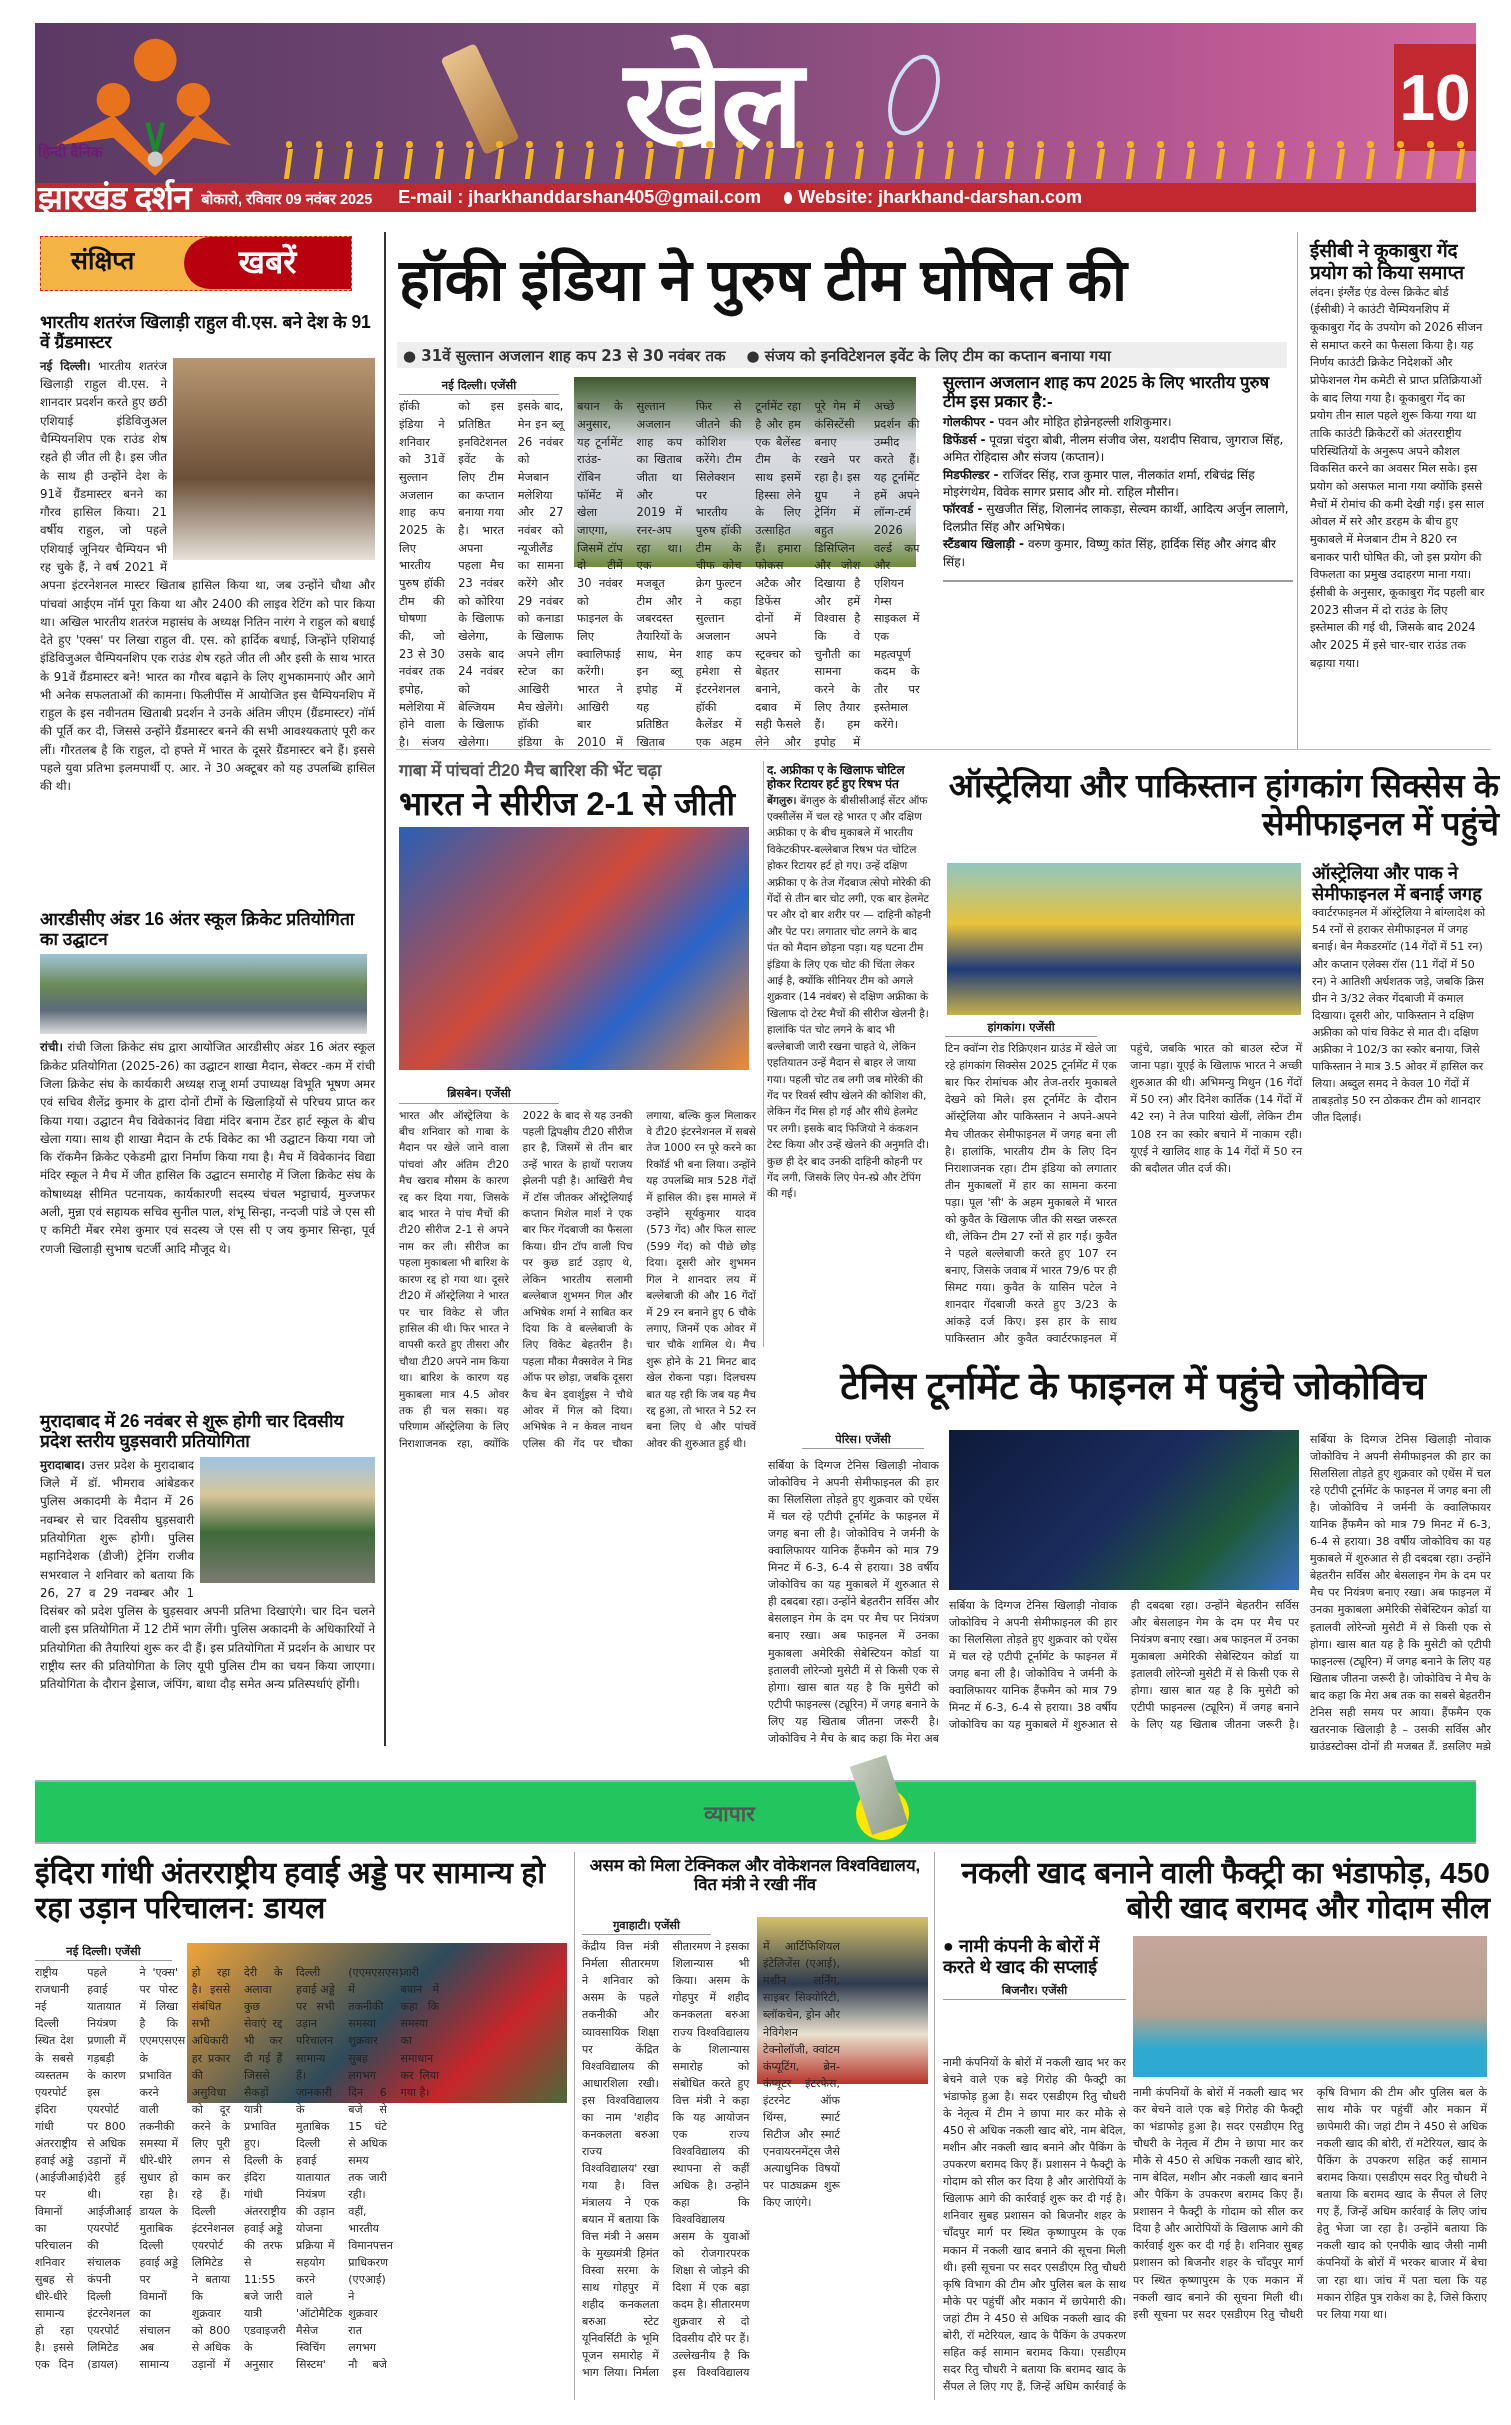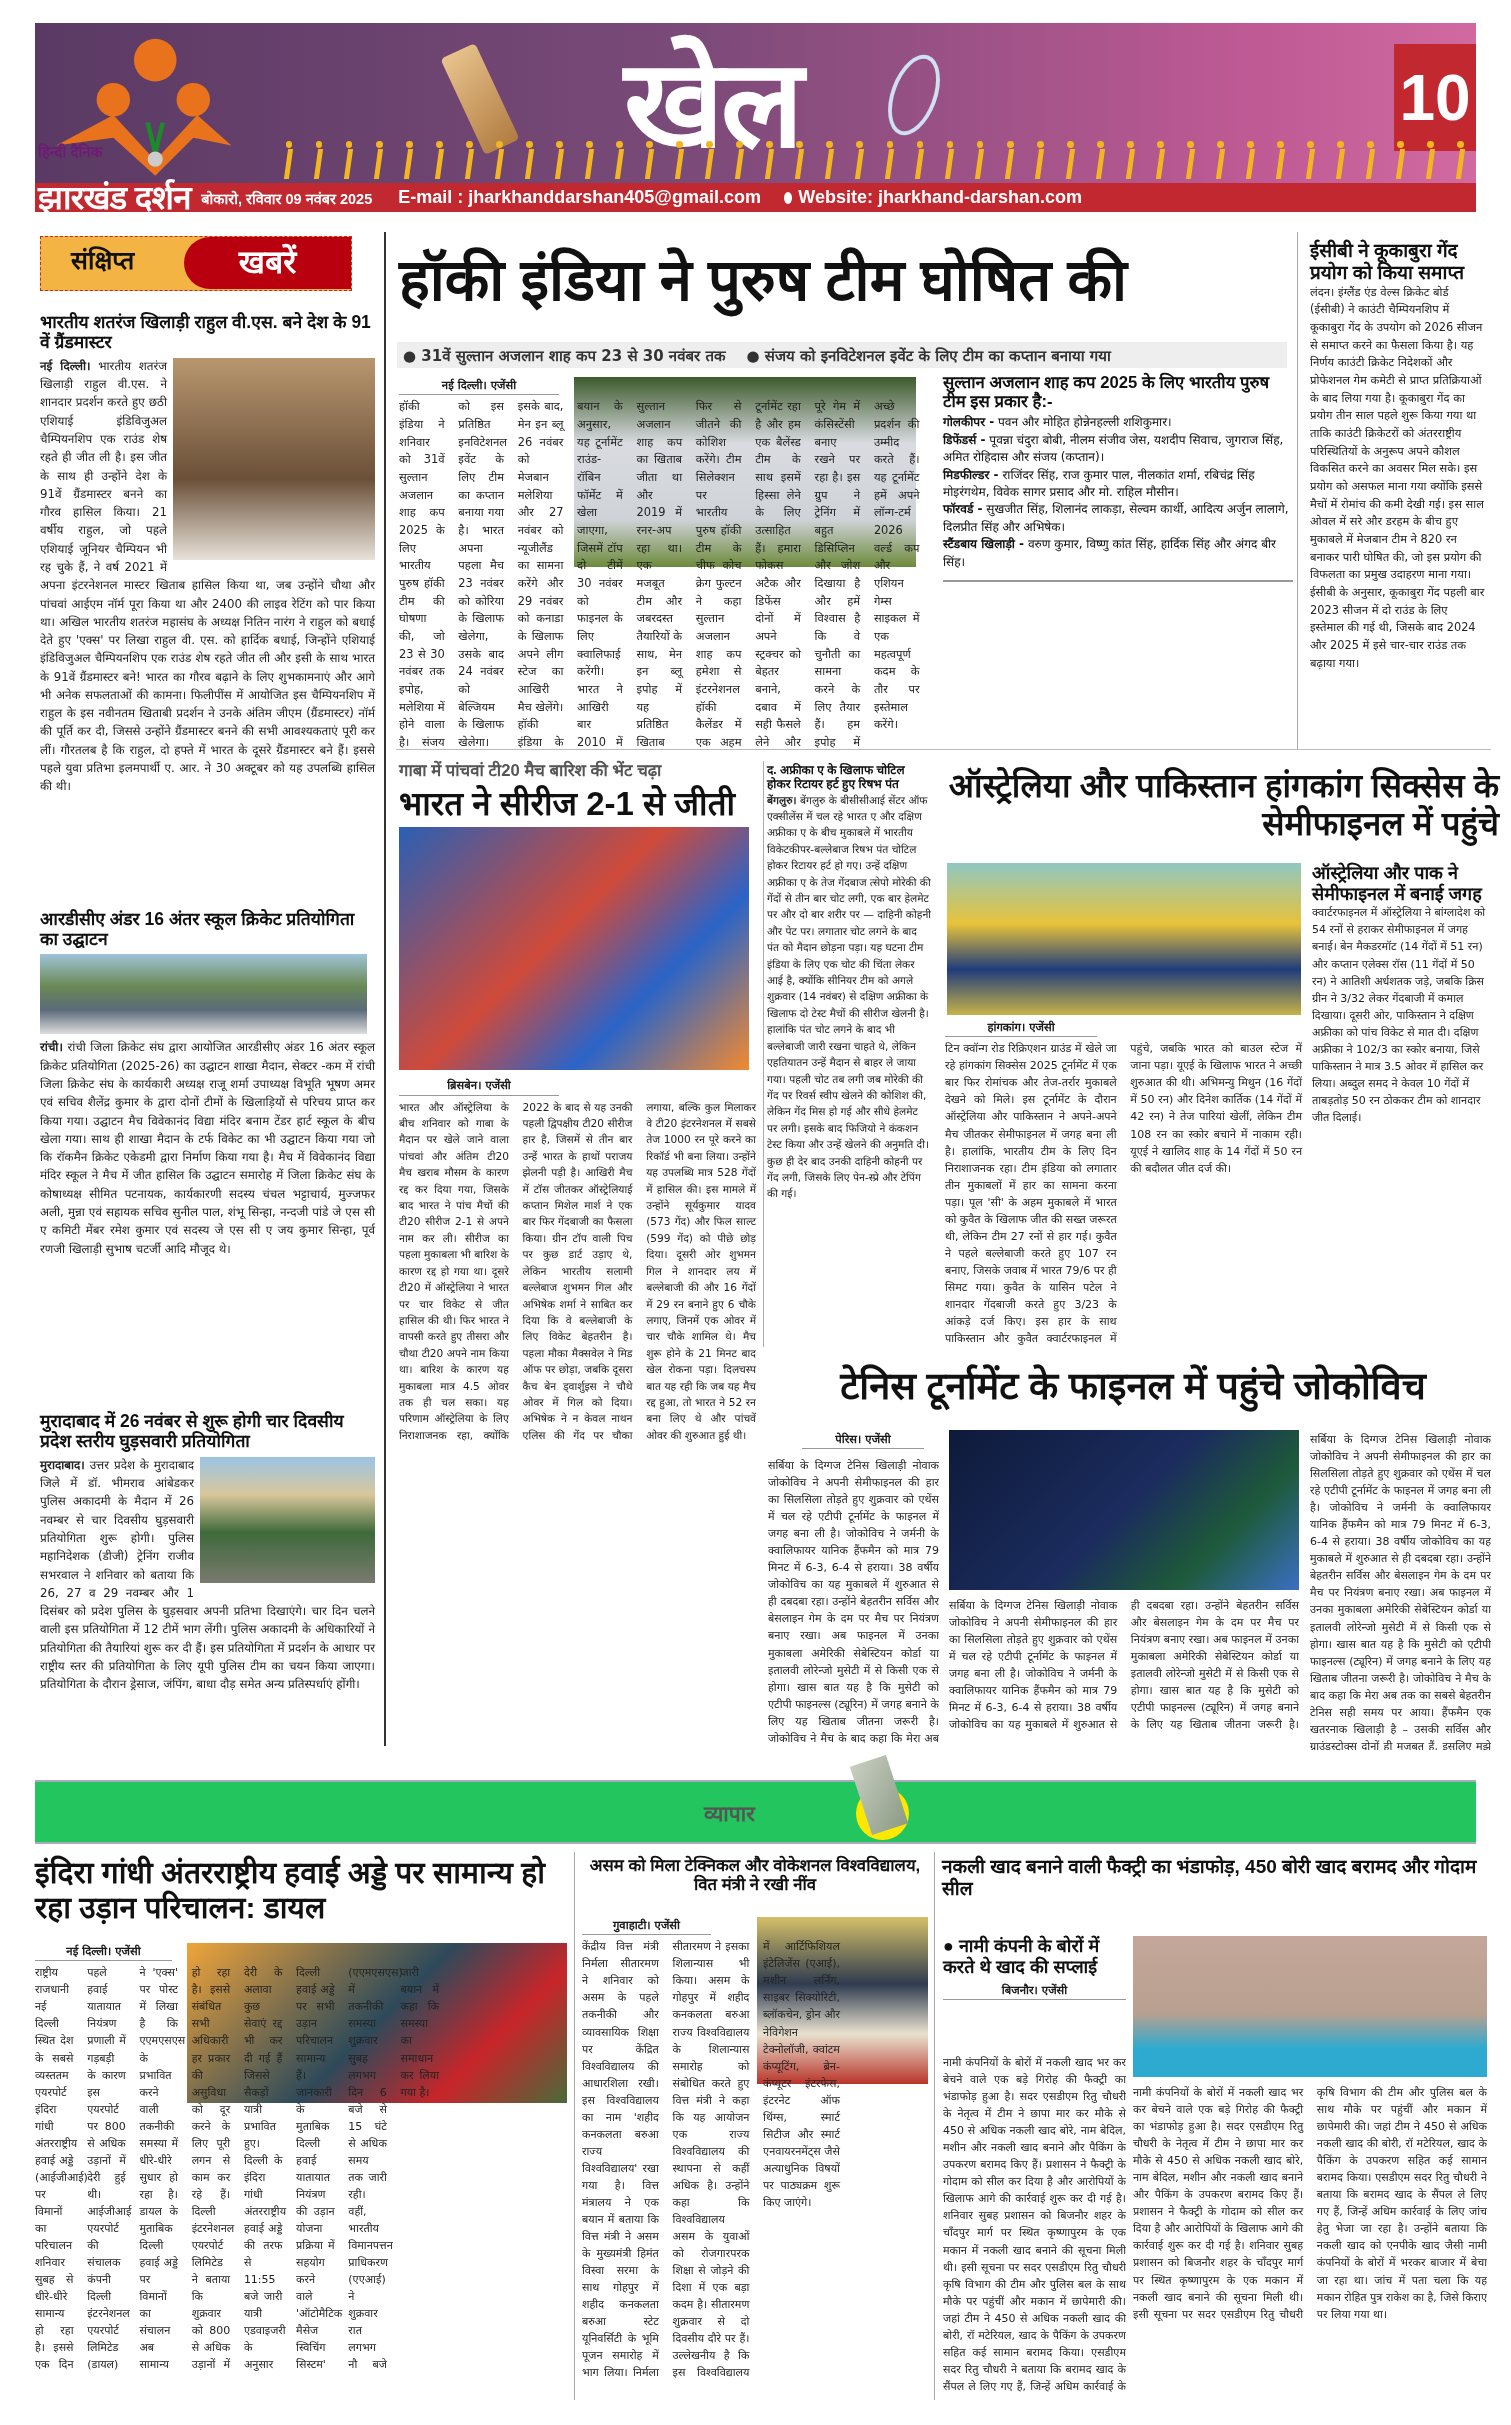--- a/index.html
+++ b/index.html
@@ -158,21 +158,21 @@
   <div class="hl" style="font-size:19px">ईसीबी ने कूकाबुरा गेंद प्रयोग को किया समाप्त</div>
   <p class="body" style="font-size:11.4px;text-align:left"><span>लंदन।</span> <span>इंग्लैंड एंड वेल्स क्रिकेट बोर्ड (ईसीबी) ने काउंटी चैम्पियनशिप में कूकाबुरा गेंद के उपयोग को 2026 सीजन से समाप्त करने का फैसला किया है। यह निर्णय काउंटी क्रिकेट निदेशकों और प्रोफेशनल गेम कमेटी से प्राप्त प्रतिक्रियाओं के बाद लिया गया है। कूकाबुरा गेंद का प्रयोग तीन साल पहले शुरू किया गया था ताकि काउंटी क्रिकेटरों को अंतरराष्ट्रीय परिस्थितियों के अनुरूप अपने कौशल विकसित करने का अवसर मिल सके। इस प्रयोग को असफल माना गया क्योंकि इससे मैचों में रोमांच की कमी देखी गई। इस साल ओवल में सरे और डरहम के बीच हुए मुकाबले में मेजबान टीम ने 820 रन बनाकर पारी घोषित की, जो इस प्रयोग की विफलता का प्रमुख उदाहरण माना गया। ईसीबी के अनुसार, कूकाबुरा गेंद पहली बार 2023 सीजन में दो राउंड के लिए इस्तेमाल की गई थी, जिसके बाद 2024 और 2025 में इसे चार-चार राउंड तक बढ़ाया गया।</span></p>
 </div>
 
 <div class="abs hline" style="left:396px;top:749px;width:1095px;height:0.8px;background:#bbb"></div>
 
 <div class="abs" style="left:399px;top:761px;width:357px">
   <div class="hl" style="font-size:16.7px;color:#555">गाबा में पांचवां टी20 मैच बारिश की भेंट चढ़ा</div>
   <div class="hl" style="font-size:33px;margin:4.6px 0">भारत ने सीरीज 2-1 से जीती</div>
   <div class="photo" style="width:350px;height:243px;background:linear-gradient(135deg,#2a5fb5,#d04a3a 45%,#2a64c8 70%,#f28a30)"></div>
-  <div class="byline" style="width:160px;margin-top:7px">ब्रिसबेन। एजेंसी</div>
+  <div class="byline" style="width:160px;margin-top:15px">ब्रिसबेन। एजेंसी</div>
   <div class="body col3" style="height:357px;column-fill:auto;font-size:10.6px">भारत और ऑस्ट्रेलिया के बीच शनिवार को गाबा के मैदान पर खेले जाने वाला पांचवां और अंतिम टी20 मैच खराब मौसम के कारण रद्द कर दिया गया, जिसके बाद भारत ने पांच मैचों की टी20 सीरीज 2-1 से अपने नाम कर ली। सीरीज का पहला मुकाबला भी बारिश के कारण रद्द हो गया था। दूसरे टी20 में ऑस्ट्रेलिया ने भारत पर चार विकेट से जीत हासिल की थी। फिर भारत ने वापसी करते हुए तीसरा और चौथा टी20 अपने नाम किया था। बारिश के कारण यह मुकाबला मात्र 4.5 ओवर तक ही चल सका। यह परिणाम ऑस्ट्रेलिया के लिए निराशाजनक रहा, क्योंकि 2022 के बाद से यह उनकी पहली द्विपक्षीय टी20 सीरीज हार है, जिसमें से तीन बार उन्हें भारत के हाथों पराजय झेलनी पड़ी है। आखिरी मैच में टॉस जीतकर ऑस्ट्रेलियाई कप्तान मिशेल मार्श ने एक बार फिर गेंदबाजी का फैसला किया। ग्रीन टॉप वाली पिच पर कुछ डार्ट उड़ाए थे, लेकिन भारतीय सलामी बल्लेबाज शुभमन गिल और अभिषेक शर्मा ने साबित कर दिया कि वे बल्लेबाजी के लिए विकेट बेहतरीन है। पहला मौका मैक्सवेल ने मिड ऑफ पर छोड़ा, जबकि दूसरा कैच बेन ड्वार्शुइस ने चौथे ओवर में गिल को दिया। अभिषेक ने न केवल नाथन एलिस की गेंद पर चौका लगाया, बल्कि कुल मिलाकर वे टी20 इंटरनेशनल में सबसे तेज 1000 रन पूरे करने का रिकॉर्ड भी बना लिया। उन्होंने यह उपलब्धि मात्र 528 गेंदों में हासिल की। इस मामले में उन्होंने सूर्यकुमार यादव (573 गेंद) और फिल साल्ट (599 गेंद) को पीछे छोड़ दिया। दूसरी ओर शुभमन गिल ने शानदार लय में बल्लेबाजी की और 16 गेंदों में 29 रन बनाने हुए 6 चौके लगाए, जिनमें एक ओवर में चार चौके शामिल थे। मैच शुरू होने के 21 मिनट बाद खेल रोकना पड़ा। दिलचस्प बात यह रही कि जब यह मैच रद्द हुआ, तो भारत ने 52 रन बना लिए थे और पांचवें ओवर की शुरुआत हुई थी।</div>
 </div>
 
 <div class="abs vline" style="left:763px;top:761px;height:586px;width:0.8px;background:#aaa"></div>
 <div class="abs" style="left:767px;top:764px;width:164px">
   <div class="hl" style="font-size:12px">द. अफ्रीका ए के खिलाफ चोटिल होकर रिटायर हर्ट हुए रिषभ पंत</div>
   <p class="body" style="font-size:10.6px;text-align:left"><span class="dl">बेंगलुरु।</span> <span>बेंगलुरु के बीसीसीआई सेंटर ऑफ एक्सीलेंस में चल रहे भारत ए और दक्षिण अफ्रीका ए के बीच मुकाबले में भारतीय विकेटकीपर-बल्लेबाज रिषभ पंत चोटिल होकर रिटायर हर्ट हो गए। उन्हें दक्षिण अफ्रीका ए के तेज गेंदबाज त्सेपो मोरेकी की गेंदों से तीन बार चोट लगी, एक बार हेलमेट पर और दो बार शरीर पर — दाहिनी कोहनी और पेट पर। लगातार चोट लगने के बाद पंत को मैदान छोड़ना पड़ा। यह घटना टीम इंडिया के लिए एक चोट की चिंता लेकर आई है, क्योंकि सीनियर टीम को अगले शुक्रवार (14 नवंबर) से दक्षिण अफ्रीका के खिलाफ दो टेस्ट मैचों की सीरीज खेलनी है। हालांकि पंत चोट लगने के बाद भी बल्लेबाजी जारी रखना चाहते थे, लेकिन एहतियातन उन्हें मैदान से बाहर ले जाया गया। पहली चोट तब लगी जब मोरेकी की गेंद पर रिवर्स स्वीप खेलने की कोशिश की, लेकिन गेंद मिस हो गई और सीधे हेलमेट पर लगी। इसके बाद फिजियो ने कंकशन टेस्ट किया और उन्हें खेलने की अनुमति दी। कुछ ही देर बाद उनकी दाहिनी कोहनी पर गेंद लगी, जिसके लिए पेन-स्प्रे और टेपिंग की गई।</span></p>
 </div>
 
 <div class="abs hl" style="left:936px;top:767px;width:563px;font-size:33px;text-align:right">ऑस्ट्रेलिया और पाकिस्तान हांगकांग सिक्सेस के सेमीफाइनल में पहुंचे</div>
@@ -210,21 +210,21 @@
 
 <div class="abs vline" style="left:574px;top:1852px;height:548px;width:0.8px;background:#aaa"></div>
 <div class="abs hl" style="left:582px;top:1856px;width:346px;font-size:16.7px;text-align:center">असम को मिला टेक्निकल और वोकेशनल विश्वविद्यालय, वित मंत्री ने रखी नींव</div>
 <div class="abs" style="left:582px;top:1917px;width:346px">
   <div class="photo" style="float:right;width:171px;height:167px;margin:0 0 6px 7.6px;background:linear-gradient(180deg,#d5c068,#2f3b4f 40%,#e9e2d0 70%,#b8332a)"></div>
   <div class="byline" style="width:129px">गुवाहाटी। एजेंसी</div>
   <div class="body col2" style="height:449px;column-fill:auto;font-size:11px">केंद्रीय वित्त मंत्री निर्मला सीतारमण ने शनिवार को असम के पहले तकनीकी और व्यावसायिक शिक्षा पर केंद्रित विश्वविद्यालय की आधारशिला रखी। इस विश्वविद्यालय का नाम 'शहीद कनकलता बरुआ राज्य विश्वविद्यालय' रखा गया है। वित्त मंत्रालय ने एक बयान में बताया कि वित्त मंत्री ने असम के मुख्यमंत्री हिमंत विस्वा सरमा के साथ गोहपुर में शहीद कनकलता बरुआ स्टेट यूनिवर्सिटी के भूमि पूजन समारोह में भाग लिया। निर्मला सीतारमण ने इसका शिलान्यास भी किया। असम के गोहपुर में शहीद कनकलता बरुआ राज्य विश्वविद्यालय के शिलान्यास समारोह को संबोधित करते हुए वित्त मंत्री ने कहा कि यह आयोजन एक राज्य विश्वविद्यालय की स्थापना से कहीं अधिक है। उन्होंने कहा कि विश्वविद्यालय असम के युवाओं को रोजगारपरक शिक्षा से जोड़ने की दिशा में एक बड़ा कदम है। सीतारमण शुक्रवार से दो दिवसीय दौरे पर हैं। उल्लेखनीय है कि इस विश्वविद्यालय में आर्टिफिशियल इंटेलिजेंस (एआई), मशीन लर्निंग, साइबर सिक्योरिटी, ब्लॉकचेन, ड्रोन और नेविगेशन टेक्नोलॉजी, क्वांटम कंप्यूटिंग, ब्रेन-कंप्यूटर इंटरफेस, इंटरनेट ऑफ थिंग्स, स्मार्ट सिटीज और स्मार्ट एनवायरनमेंट्स जैसे अत्याधुनिक विषयों पर पाठ्यक्रम शुरू किए जाएंगे।</div>
 </div>
 
 <div class="abs vline" style="left:934px;top:1852px;height:548px;width:0.8px;background:#aaa"></div>
-<div class="abs hl" style="left:942px;top:1856px;width:548px;font-size:19px;text-align:left">नकली खाद बनाने वाली फैक्ट्री का भंडाफोड़, 450 बोरी खाद बरामद और गोदाम सील</div>
+<div class="abs hl" style="left:942px;top:1856px;width:548px;font-size:30px;text-align:right">नकली खाद बनाने वाली फैक्ट्री का भंडाफोड़, 450 बोरी खाद बरामद और गोदाम सील</div>
 <div class="photo abs" style="left:1133px;top:1936px;width:354px;height:141px;background:linear-gradient(180deg,#c4a79a,#b8a090 55%,#2eaad0 80%)"></div>
 <div class="abs" style="left:943px;top:1936px;width:183px">
   <div class="hl" style="font-size:18px">● <span>नामी कंपनी के बोरों में करते थे खाद की सप्लाई</span></div>
   <div class="byline" style="margin-top:4.6px">बिजनौर। एजेंसी</div>
 </div>
 <div class="abs body" style="left:943px;top:2054px;width:183px;height:342px;overflow:hidden;font-size:11px">नामी कंपनियों के बोरों में नकली खाद भर कर बेचने वाले एक बड़े गिरोह की फैक्ट्री का भंडाफोड़ हुआ है। सदर एसडीएम रितु चौधरी के नेतृत्व में टीम ने छापा मार कर मौके से 450 से अधिक नकली खाद बोरे, नाम बेदिल, मशीन और नकली खाद बनाने और पैकिंग के उपकरण बरामद किए हैं। प्रशासन ने फैक्ट्री के गोदाम को सील कर दिया है और आरोपियों के खिलाफ आगे की कार्रवाई शुरू कर दी गई है। शनिवार सुबह प्रशासन को बिजनौर शहर के चाँदपुर मार्ग पर स्थित कृष्णापुरम के एक मकान में नकली खाद बनाने की सूचना मिली थी। इसी सूचना पर सदर एसडीएम रितु चौधरी कृषि विभाग की टीम और पुलिस बल के साथ मौके पर पहुंचीं और मकान में छापेमारी की। जहां टीम ने 450 से अधिक नकली खाद की बोरी, रॉ मटेरियल, खाद के पैकिंग के उपकरण सहित कई सामान बरामद किया। एसडीएम सदर रितु चौधरी ने बताया कि बरामद खाद के सैंपल ले लिए गए हैं, जिन्हें अधिम कार्रवाई के लिए जांच हेतु भेजा जा रहा है। उन्होंने बताया कि नकली खाद को एनपीके खाद जैसी नामी कंपनियों के बोरों में भरकर बाजार में बेचा जा रहा था। जांच में पता चला कि यह मकान रोहित पुत्र राकेश का है, जिसे किराए पर लिया गया था।</div>
 <div class="abs body col2" style="left:1133px;top:2084px;width:354px;height:312px;overflow:hidden;font-size:11px">नामी कंपनियों के बोरों में नकली खाद भर कर बेचने वाले एक बड़े गिरोह की फैक्ट्री का भंडाफोड़ हुआ है। सदर एसडीएम रितु चौधरी के नेतृत्व में टीम ने छापा मार कर मौके से 450 से अधिक नकली खाद बोरे, नाम बेदिल, मशीन और नकली खाद बनाने और पैकिंग के उपकरण बरामद किए हैं। प्रशासन ने फैक्ट्री के गोदाम को सील कर दिया है और आरोपियों के खिलाफ आगे की कार्रवाई शुरू कर दी गई है। शनिवार सुबह प्रशासन को बिजनौर शहर के चाँदपुर मार्ग पर स्थित कृष्णापुरम के एक मकान में नकली खाद बनाने की सूचना मिली थी। इसी सूचना पर सदर एसडीएम रितु चौधरी कृषि विभाग की टीम और पुलिस बल के साथ मौके पर पहुंचीं और मकान में छापेमारी की। जहां टीम ने 450 से अधिक नकली खाद की बोरी, रॉ मटेरियल, खाद के पैकिंग के उपकरण सहित कई सामान बरामद किया। एसडीएम सदर रितु चौधरी ने बताया कि बरामद खाद के सैंपल ले लिए गए हैं, जिन्हें अधिम कार्रवाई के लिए जांच हेतु भेजा जा रहा है। उन्होंने बताया कि नकली खाद को एनपीके खाद जैसी नामी कंपनियों के बोरों में भरकर बाजार में बेचा जा रहा था। जांच में पता चला कि यह मकान रोहित पुत्र राकेश का है, जिसे किराए पर लिया गया था।</div>
 
 
 </body></html>

